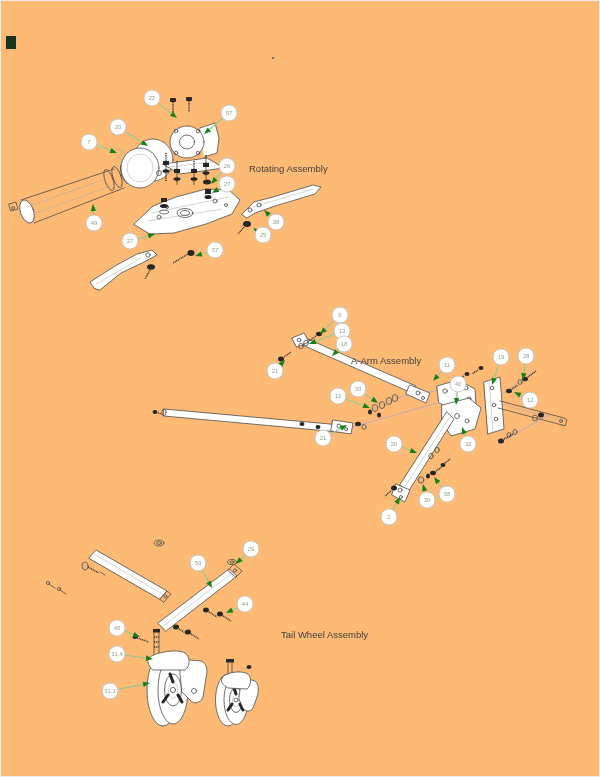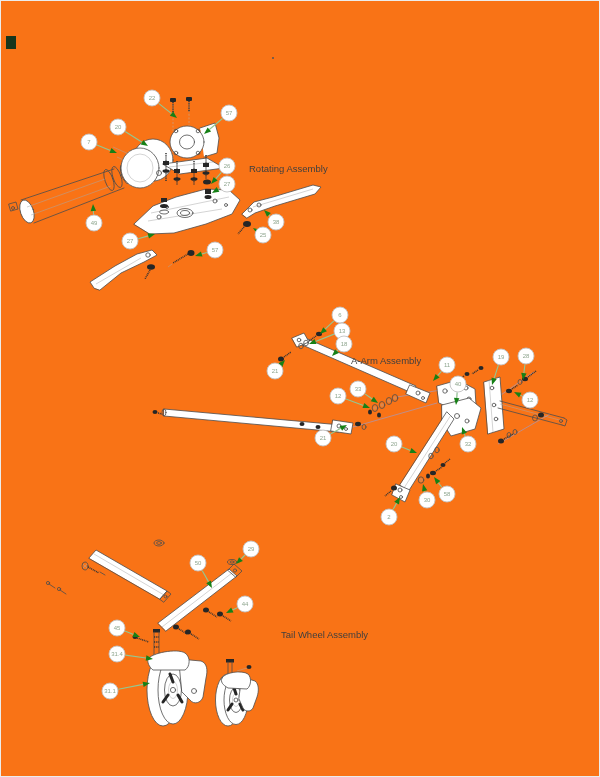--- a/index.html
+++ b/index.html
@@ -1,17 +1,17 @@
 <!DOCTYPE html>
 <html style="--leader-line: #92c892; --arrowhead: #168016; --balloon-stroke: #c2c2c2; --balloon-fill: #ffffff; --balloon-text: #8fa68f; --label-text: #3f3f3f; --part-line: #4c4c4c; --part-line-light: #a8a8a8; --hardware-fill: #262626; --axis-line: #97a0d6; --mark-color: #17351c;"><head>
 <meta charset="utf-8">
 <style>
   html,body{margin:0;padding:0;background:#fff;}
   .page{
-    width:600px;height:777px;position:relative;background:#f97316;
+    width:600px;height:777px;position:relative;background:#fdba74;
     border:1px solid #ececec;box-sizing:border-box;overflow:hidden;
     font-family:"Liberation Sans", sans-serif;
   }
   svg{position:absolute;left:0;top:0;}
   .part{stroke:var(--part-line,#4c4c4c);fill:none;stroke-width:.8;stroke-linejoin:round;stroke-linecap:round;}
   .pf{fill:#ffffff;}
   .plight{stroke:var(--part-line-light,#a8a8a8);fill:none;stroke-width:.5;}
   .hw{fill:var(--hardware-fill,#262626);stroke:none;}
   .thread{stroke:#333;stroke-width:1.5;stroke-dasharray:1,.8;fill:none;}
   .axis{stroke:var(--axis-line,#97a0d6);stroke-width:.6;fill:none;}

